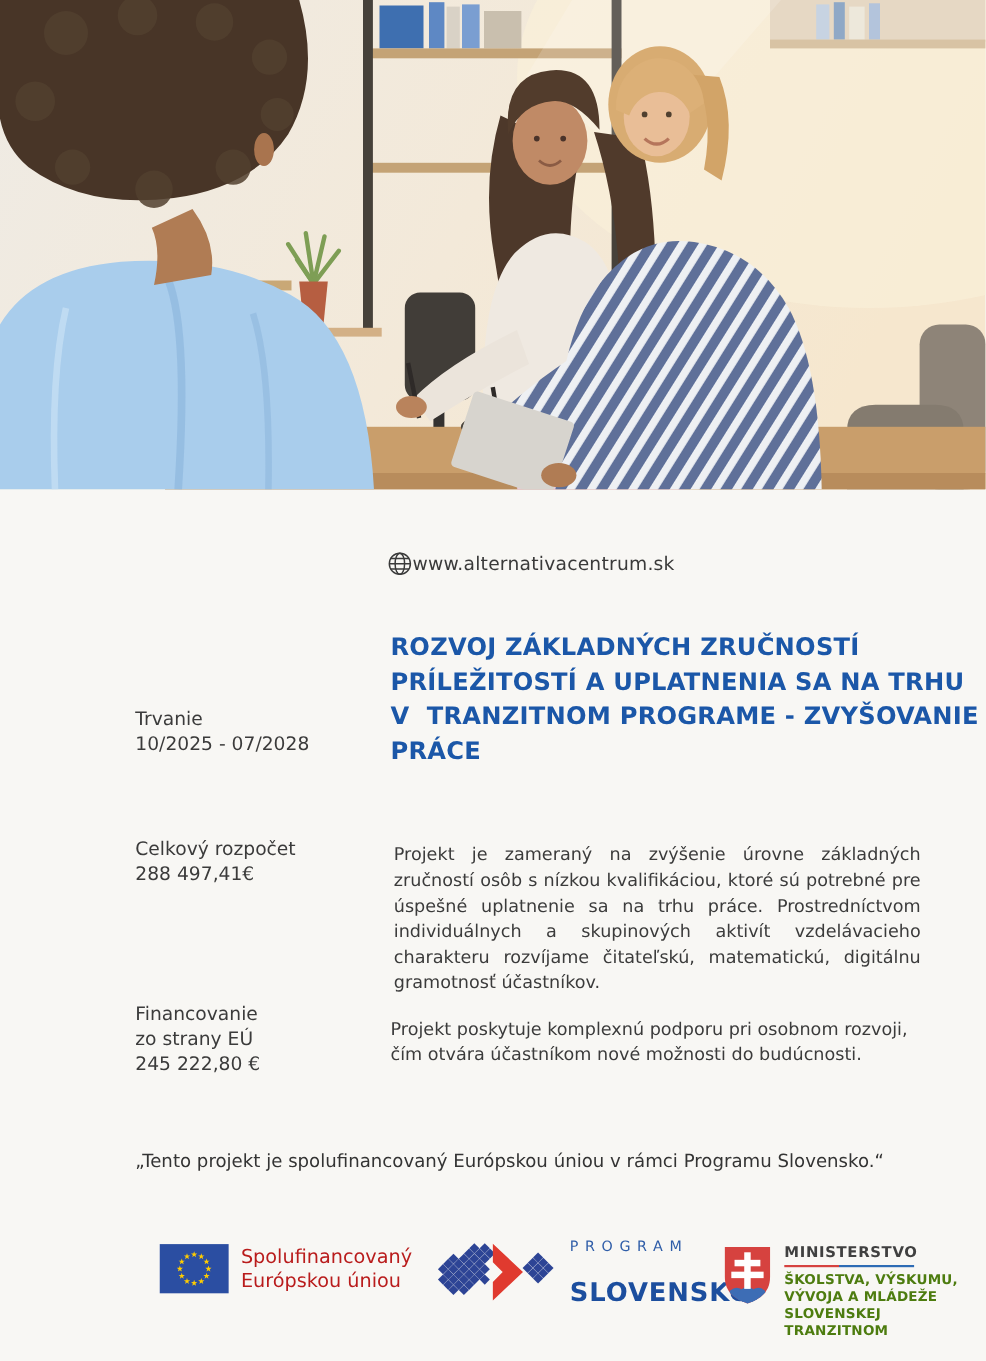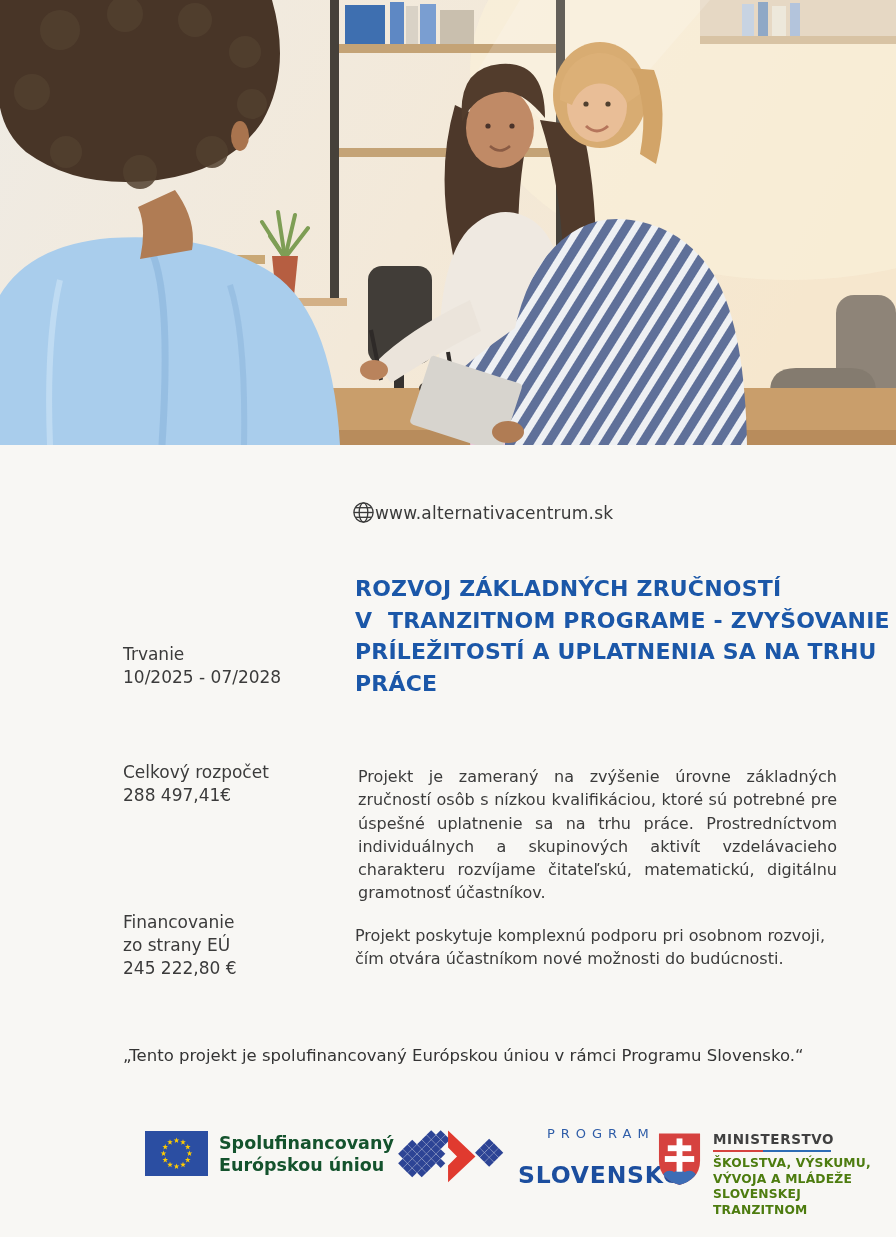--- a/index.html
+++ b/index.html
@@ -30,25 +30,25 @@
 
   .para{position:absolute;left:355px;width:479px;font-size:16px;line-height:23.3px;
     text-align:justify;color:#3B3B3B;}
   .para.p1{top:762px;}
   .para.p2{top:924px;text-align:left;}
 
   .quote{position:absolute;left:123px;top:1046px;width:720px;font-size:16.5px;color:#343434;}
 
   .eu-logo{position:absolute;left:145px;top:1131px;display:flex;align-items:center;gap:11px;}
   .eu-flag{width:63px;height:45px;display:block;}
-  .eu-text{font-weight:bold;font-size:17.5px;line-height:22px;color:#14532d;white-space:pre-line;}
+  .eu-text{font-weight:normal;font-size:17.5px;line-height:22px;color:#b91c1c;white-space:pre-line;}
 
   .program-logo{position:absolute;left:388px;top:1126px;display:flex;align-items:center;gap:12px;}
   .program-mark{width:118px;height:62px;display:block;}
-  .program-text{display:flex;flex-direction:column;gap:19px;align-items:center;}
+  .program-text{display:flex;flex-direction:column;gap:19px;}
   .program-top{font-size:13px;letter-spacing:6px;color:#2F5DA8;font-weight:500;}
   .program-bottom{font-size:23.5px;font-weight:bold;color:#1C4E9E;letter-spacing:0.8px;margin-top:1px;}
 
   .ministry-logo{position:absolute;left:657px;top:1131px;display:flex;align-items:flex-start;gap:11px;}
   .coat{width:46px;height:56px;display:block;}
   .ministry-text{display:flex;flex-direction:column;}
   .ministry-line1{font-size:13.5px;font-weight:bold;color:#404040;letter-spacing:0.6px;}
   .ministry-rule{height:2px;width:118px;margin:3px 0 4px 0;
     background:linear-gradient(to right,#D6423F 0 42%,#2E6CB5 42% 100%);}
   .ministry-line{font-size:12.3px;font-weight:bold;color:#4d7c0f;line-height:15.5px;letter-spacing:0.2px;}
@@ -197,22 +197,22 @@
     <div class="info-value">288 497,41€</div>
   </div>
   <div class="info-item i3">
     <div class="info-label">Financovanie
 zo strany EÚ</div>
     <div class="info-value">245 222,80 €</div>
   </div>
 
   <h1 class="title" style="margin:0">
     <span class="title-line">ROZVOJ ZÁKLADNÝCH ZRUČNOSTÍ</span>
+    <span class="title-line">PRÍLEŽITOSTÍ A UPLATNENIA SA NA TRHU</span>
     <span class="title-line">V  TRANZITNOM PROGRAME - ZVYŠOVANIE</span>
-    <span class="title-line">PRÍLEŽITOSTÍ A UPLATNENIA SA NA TRHU</span>
     <span class="title-line">PRÁCE</span>
   </h1>
   <p class="para p1" style="margin:3px">Projekt je zameraný na zvýšenie úrovne základných zručností osôb s nízkou kvalifikáciou, ktoré sú potrebné pre úspešné uplatnenie sa na trhu práce. Prostredníctvom individuálnych a skupinových aktivít vzdelávacieho charakteru rozvíjame čitateľskú, matematickú, digitálnu gramotnosť účastníkov.</p>
   <p class="para p2" style="margin:0">Projekt poskytuje komplexnú podporu pri osobnom rozvoji, čím otvára účastníkom nové možnosti do budúcnosti.</p>
 
   <div class="quote">„Tento projekt je spolufinancovaný Európskou úniou v rámci Programu Slovensko.“</div>
 
   <div class="eu-logo">
     <svg class="eu-flag" viewBox="0 0 63 45" aria-hidden="true">
       <defs>

